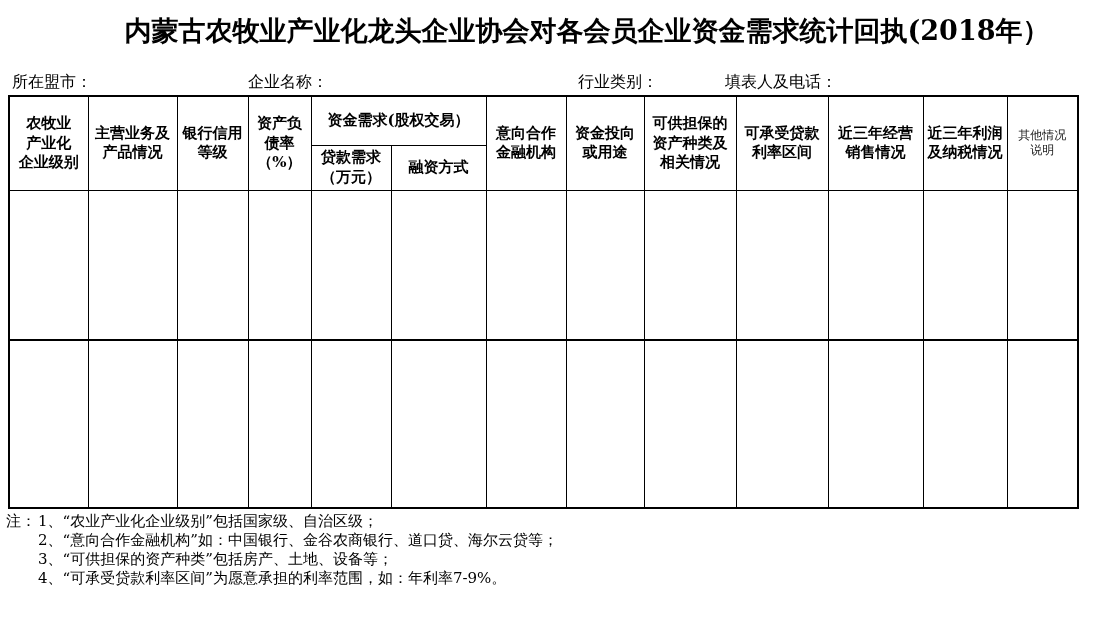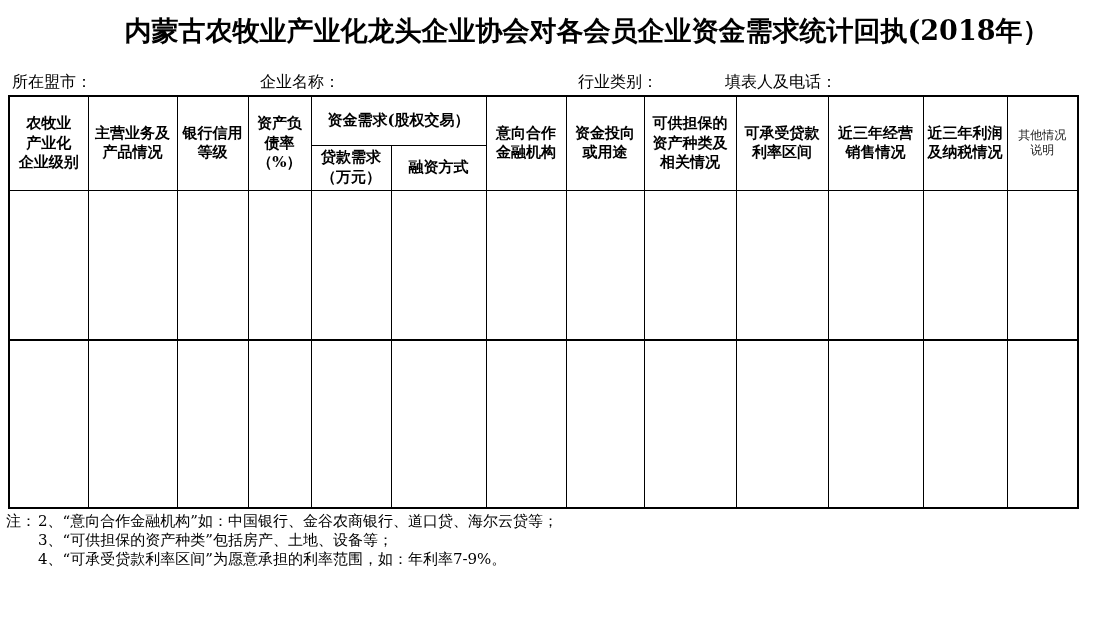--- a/index.html
+++ b/index.html
@@ -27,21 +27,21 @@
     padding-left: 40px;
   }
   .info-label {
     position: absolute;
     top: 72px;
     font-size: 16px;
     font-weight: normal;
     white-space: nowrap;
   }
   .info-region   { left: 12px; }
-  .info-company  { left: 260px; }
+  .info-company  { left: 248px; }
   .info-industry { left: 578px; }
   .info-contact  { left: 725px; }
 
   table.form {
     position: absolute;
     left: 8px;
     top: 95px;
     width: 1069px;
     border-collapse: collapse;
     table-layout: fixed;
@@ -177,16 +177,17 @@
         <td></td>
     <td></td>
         <td></td>
     <td></td>
   </tr>
 </tbody>
   </table>
 
 <div class="notes">
   <span class="notes-label">注：</span>
+  <div class="note-item">1、“农业产业化企业级别”包括国家级、自治区级；</div>
   <div class="note-item">2、“意向合作金融机构”如：中国银行、金谷农商银行、道口贷、海尔云贷等；</div>
   <div class="note-item">3、“可供担保的资产种类”包括房产、土地、设备等；</div>
   <div class="note-item">4、“可承受贷款利率区间”为愿意承担的利率范围，如：年利率7-9%。</div>
 </div>
 
 </body></html>

